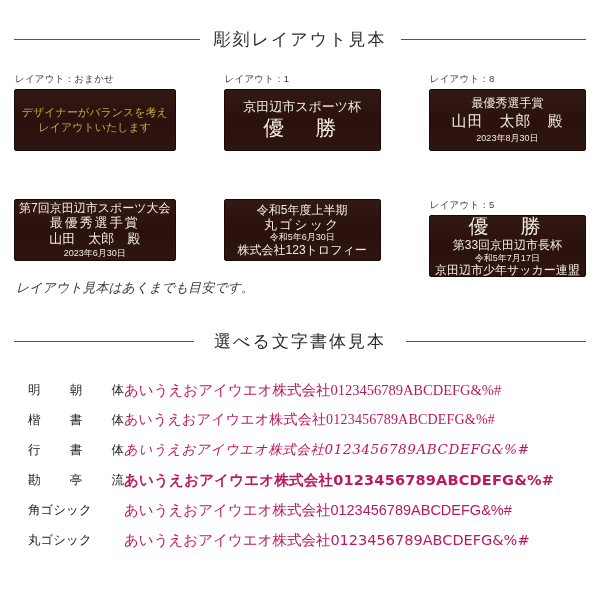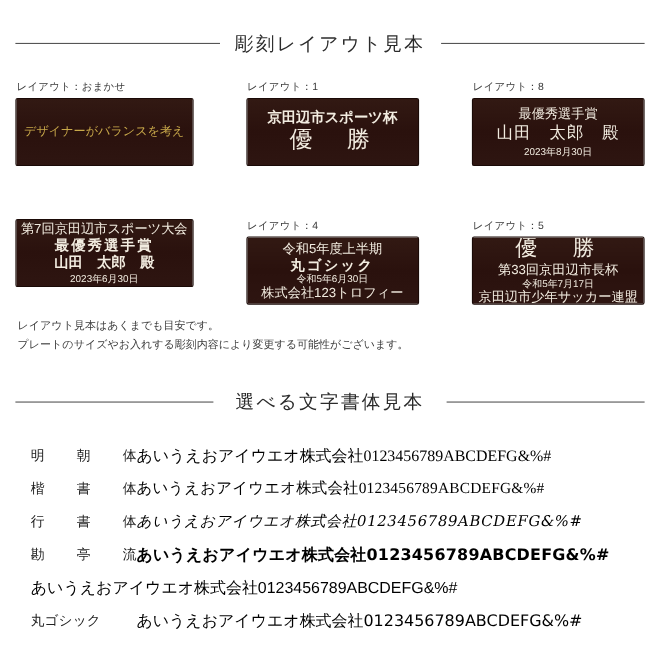--- a/index.html
+++ b/index.html
@@ -81,34 +81,34 @@
   }
   .plate .ln { line-height: 1.18; white-space: nowrap; }
   .plate .gold { color: #c8a84a; }
   .plate .white { color: #f2ece0; }
 
   
   .t9  { font-size: 9px; }
   .t10 { font-size: 12px; }
   .t11 { font-size: 11px; }
   .t12 { font-size: 12px; }
-  .t13 { font-size: 13px; font-weight: bold; }
+  .t13 { font-size: 13px; }
   .t15 { font-size: 15px; letter-spacing: 1px; }
   .t20 { font-size: 20px; letter-spacing: 6px; }
   .t22 { font-size: 21px; letter-spacing: 5px; }
   .sp2 { letter-spacing: 2px; }
   .mt2 { margin-top: 2px; }
   .mt3 { margin-top: 3px; }
 
   .notes {
-    margin-top: 12px;
-    font-size: 10px;
+    font-size: 13px;
     color: #3a3a3a;
     line-height: 1.65;
     padding-left: 2px;
+    font-style: italic;
   }
 
   
   .font-list {
     margin-top: 22px;
     padding: 0 10px 0 14px;
   }
   .font-row {
     display: flex;
     align-items: center;
@@ -119,21 +119,21 @@
     flex: 0 0 96px;
     font-size: 12.5px;
     color: #222;
     display: flex;
     justify-content: space-between;
   }
   .font-name span { display: inline-block; }
   .font-sample {
     flex: 1 1 auto;
     font-size: 14.5px;
-    color: #000000;
+    color: #be185d;
     white-space: nowrap;
     overflow: hidden;
   }
   .fs-mincho  { font-family: "Liberation Serif", "DejaVu Serif", serif; }
   .fs-kaisho  { font-family: "Liberation Serif", "DejaVu Serif", serif; font-size: 14px; letter-spacing: 0.2px; }
   .fs-gyosho  { font-family: "DejaVu Serif", serif; font-size: 13.5px; font-style: italic; letter-spacing: 0.6px; }
   .fs-kanteiryu { font-family: "DejaVu Sans", sans-serif; font-size: 14.5px; font-weight: bold; letter-spacing: 0.2px; }
   .fs-kakugo  { font-family: "Liberation Sans", sans-serif; font-size: 14.5px; }
   .fs-marugo  { font-family: "DejaVu Sans", sans-serif; font-size: 14.5px; }
 </style>
@@ -147,20 +147,21 @@
     <div class="title">彫刻レイアウト見本</div>
     <div class="rule"></div>
   </div>
 
   <div class="layout-grid">
 
     <div class="layout-cell">
       <div class="cell-label">レイアウト：おまかせ</div>
       <div class="plate">
         <div class="ln gold t11">デザイナーがバランスを考え</div>
+        <div class="ln gold t11 mt2">レイアウトいたします</div>
       </div>
     </div>
 
     <div class="layout-cell">
       <div class="cell-label">レイアウト：1</div>
       <div class="plate">
         <div class="ln white t13">京田辺市スポーツ杯</div>
         <div class="ln white t22 mt2">優　勝</div>
       </div>
     </div>
@@ -177,21 +178,20 @@
     <div class="layout-cell">
       <div class="plate">
         <div class="ln white t10">第7回京田辺市スポーツ大会</div>
         <div class="ln white t13 sp2">最優秀選手賞</div>
         <div class="ln white t13">山田　太郎　殿</div>
         <div class="ln white t9 mt2">2023年6月30日</div>
       </div>
     </div>
 
     <div class="layout-cell">
-      <div class="cell-label">レイアウト：4</div>
       <div class="plate">
         <div class="ln white t10">令和5年度上半期</div>
         <div class="ln white t13 sp2">丸ゴシック</div>
         <div class="ln white t9">令和5年6月30日</div>
         <div class="ln white t10">株式会社123トロフィー</div>
       </div>
     </div>
 
     <div class="layout-cell">
       <div class="cell-label">レイアウト：5</div>
@@ -200,21 +200,20 @@
         <div class="ln white t10">第33回京田辺市長杯</div>
         <div class="ln white t9">令和5年7月17日</div>
         <div class="ln white t10">京田辺市少年サッカー連盟</div>
       </div>
     </div>
 
   </div>
 
   <div class="notes">
     <div>レイアウト見本はあくまでも目安です。</div>
-    <div>プレートのサイズやお入れする彫刻内容により変更する可能性がございます。</div>
   </div>
 
   <div class="section-head sec2-head" style="margin-top:22px;gap:20px;">
     <div class="rule"></div>
     <div class="title">選べる文字書体見本</div>
     <div class="rule"></div>
   </div>
 
   <div class="font-list">
 
@@ -248,20 +247,23 @@
     <div class="font-row">
       <div class="font-name">
         <span>勘</span>
         <span>亭</span>
         <span>流</span>
       </div>
       <div class="font-sample fs-kanteiryu">あいうえおアイウエオ株式会社0123456789ABCDEFG&amp;%#</div>
     </div>
 
     <div class="font-row">
+      <div class="font-name">
+        <span>角ゴシック</span>
+      </div>
       <div class="font-sample fs-kakugo">あいうえおアイウエオ株式会社0123456789ABCDEFG&amp;%#</div>
     </div>
 
     <div class="font-row">
       <div class="font-name">
         <span>丸ゴシック</span>
       </div>
       <div class="font-sample fs-marugo">あいうえおアイウエオ株式会社0123456789ABCDEFG&amp;%#</div>
     </div>
 

